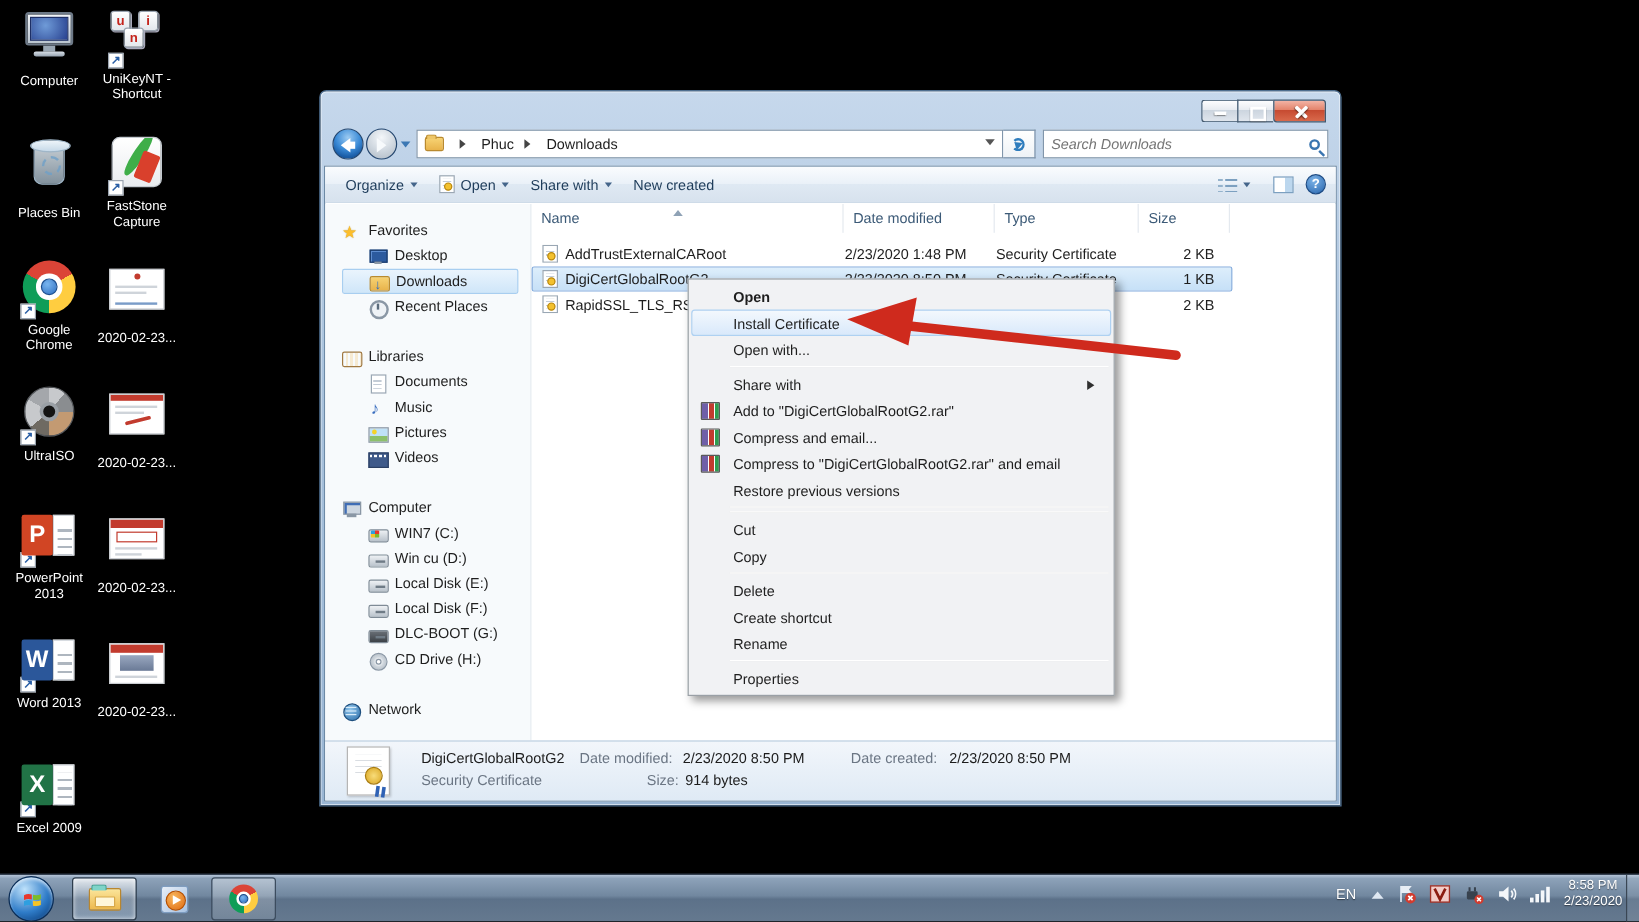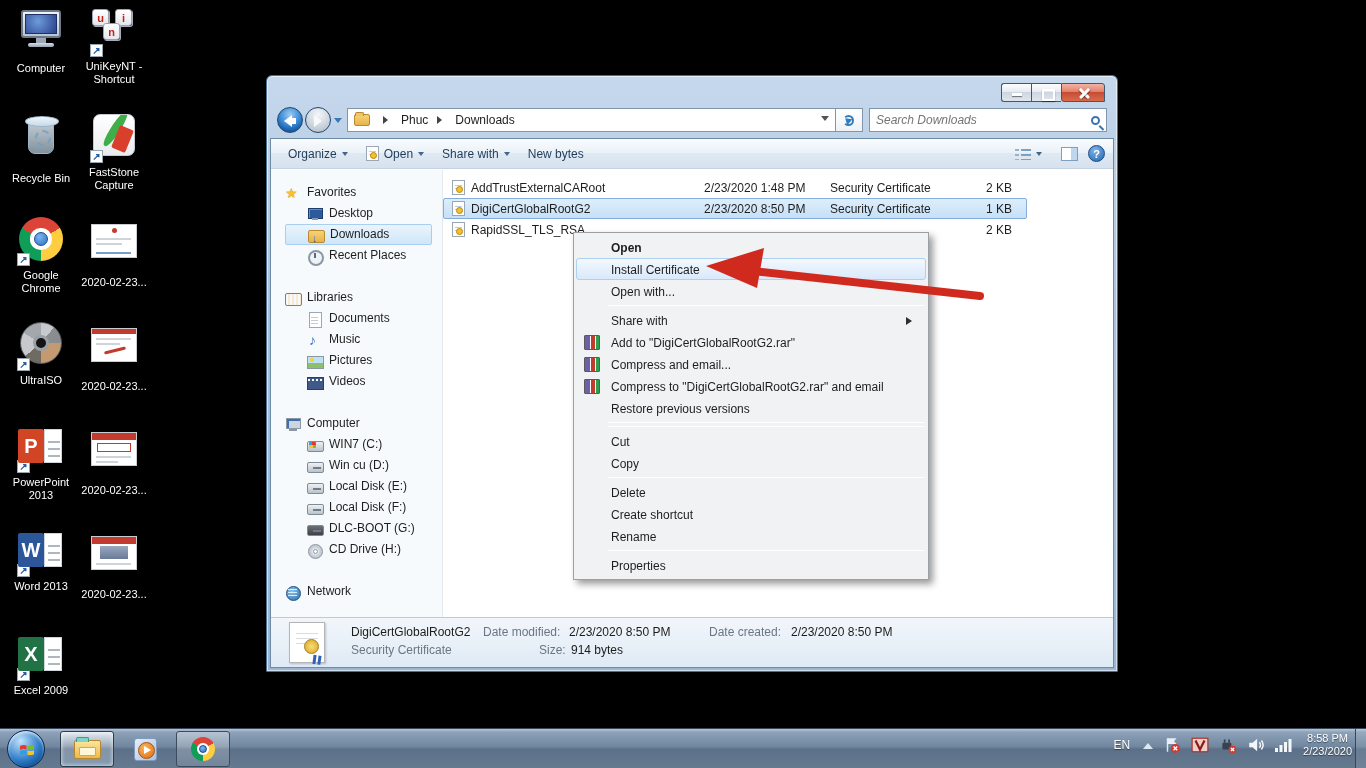--- a/index.html
+++ b/index.html
@@ -210,21 +210,21 @@
         <span class="key k2">i</span>
         <span class="key k3">n</span>
         <span class="sc">↗</span>
       </div>
       <div class="di-label">UniKeyNT - Shortcut</div>
     </div>
     <div class="dicon" style="left: 4px; top: 112px;">
       <div class="di-art">
         <div class="bin"></div>
       </div>
-      <div class="di-label">Recycle Bin</div>
+      <div class="di-label">Places Bin</div>
     </div>
     <div class="dicon" style="left: 77px; top: 112px;">
       <div class="di-art">
         <div class="fsq">
           <div class="fs-green"></div>
           <div class="fs-red"></div>
         </div>
         <span class="sc">↗</span>
       </div>
       <div class="di-label">FastStone Capture</div>
@@ -357,21 +357,21 @@
       <div class="tb-item">
           <div class="cert-sm"></div>
           <span>Open</span>
           <div class="dd"></div>
         </div>
       <div class="tb-item">
           <span>Share with</span>
           <div class="dd"></div>
         </div>
       <div class="tb-item">
-          <span>New bytes</span>
+          <span>New created</span>
         </div>
       <div class="tb-right">
         <div class="tb-item">
             <div class="v-ic"></div>
             <div class="dd"></div>
           </div>
         <div class="p-ic"></div>
         <div class="help-ic">?</div>
       </div>
     </div>
@@ -445,20 +445,27 @@
             <span>CD Drive (H:)</span>
           </div>
           <div class="ngap"></div>
           <div class="nrow hdr">
             <span class="nvi nv-net"></span>
             <span>Network</span>
           </div>
           <div class="ngap"></div>
         </div>
       <div class="filepane">
+        <div class="cols">
+          <div class="col" style="width:260px">Name</div>
+          <div class="col" style="width:126px">Date modified</div>
+          <div class="col" style="width:120px">Type</div>
+          <div class="col" style="width:76px">Size</div>
+          <div class="sortup"></div>
+        </div>
         <div class="rows" id="filerows">
             <div class="frow">
               <div class="c-name">
                 <span class="cert-sm"></span>
                 <span>AddTrustExternalCARoot</span>
               </div>
               <div class="c-date">2/23/2020 1:48 PM</div>
               <div class="c-type">Security Certificate</div>
               <div class="c-size">2 KB</div>
             </div>

